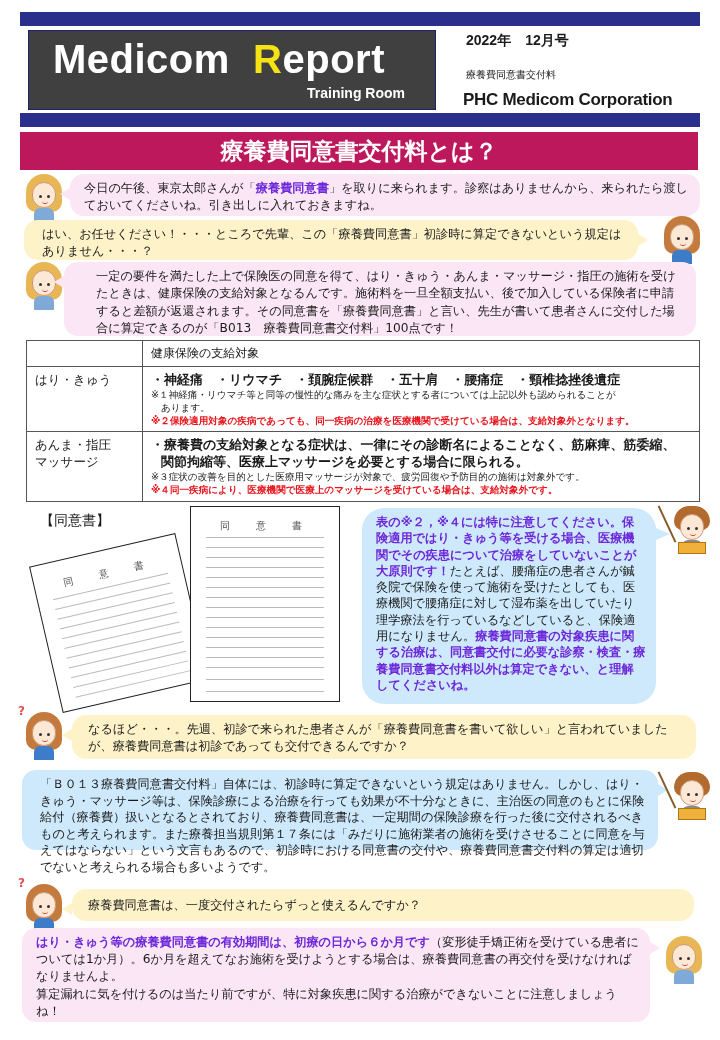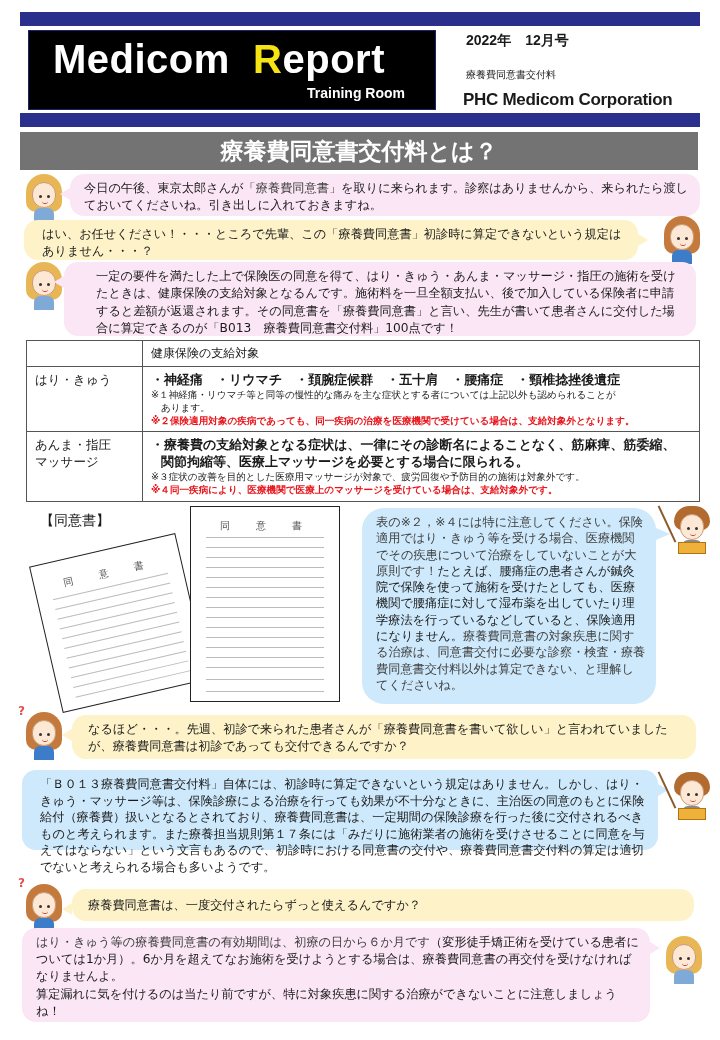--- a/index.html
+++ b/index.html
@@ -4,36 +4,36 @@
 <style>
   * { box-sizing: border-box; margin: 0; padding: 0; }
   html, body { width: 720px; height: 1040px; background: #ffffff; overflow: hidden; }
   body { font-family: "DejaVu Sans", "Liberation Sans", sans-serif; color: #1a1a1a; position: relative; }
 
   .abs { position: absolute; }
 
   
   .top-bar { left: 20px; top: 12px; width: 680px; height: 14px; background: #2b2f8c; }
   .bottom-bar { left: 20px; top: 113px; width: 680px; height: 14px; background: #2b2f8c; }
-  .logo-box { left: 28px; top: 30px; width: 408px; height: 80px; background: #000000; border: 1px solid #1d2070; text-decoration: underline; }
+  .logo-box { left: 28px; top: 30px; width: 408px; height: 80px; background: #404040; border: 1px solid #1d2070; text-decoration: underline; }
   .logo-text { position: absolute; left: 24px; top: 6px; font-family: "Liberation Sans", sans-serif; font-weight: bold; font-size: 40px; color: #ffffff; letter-spacing: 0.5px; white-space: nowrap; }
   .logo-text .r { color: #f5e313; }
   .logo-sub { position: absolute; right: 30px; top: 54px; font-family: "Liberation Sans", sans-serif; font-weight: bold; font-size: 14px; color: #ffffff; }
   .issue-date { left: 466px; top: 32px; font-family: "Liberation Sans", sans-serif; font-weight: bold; font-size: 14px; }
   .issue-topic { left: 466px; top: 68px; font-size: 10px; }
   .company { left: 463px; top: 90px; font-family: "Liberation Sans", sans-serif; font-weight: bold; font-size: 17px; letter-spacing: -0.3px; }
 
-  .title-band { left: 20px; top: 132px; width: 678px; height: 38px; background: #737373; color: #fff; font-weight: bold; font-size: 23px; text-align: center; line-height: 38px; }
+  .title-band { left: 20px; top: 132px; width: 678px; height: 38px; background: #be185d; color: #fff; font-weight: bold; font-size: 23px; text-align: center; line-height: 38px; }
 
   
   .bubble { position: absolute; border-radius: 14px; font-size: 12.2px; line-height: 17.4px; padding: 6px 10px 6px 14px; }
   .pink { background: #fbe6f5; }
   .yellow { background: #fdf2c8; }
   .blue { background: #cde9fb; }
-  .red { color: #404040; font-weight: normal; text-align: right; }
+  .red { color: #6d28d9; font-weight: bold; text-align: right; }
 
   .tail-l::before { content: ""; position: absolute; left: -10px; top: 14px; border-style: solid; border-width: 6px 10px 6px 0; }
   .pink.tail-l::before { border-color: transparent #fbe6f5 transparent transparent; }
   .yellow.tail-l::before { border-color: transparent #fdf2c8 transparent transparent; }
   .tail-r::after { content: ""; position: absolute; right: -10px; top: 14px; border-style: solid; border-width: 6px 0 6px 10px; }
   .yellow.tail-r::after { border-color: transparent transparent transparent #fdf2c8; }
   .blue.tail-r::after { border-color: transparent transparent transparent #cde9fb; }
   .pink.tail-r::after { border-color: transparent transparent transparent #fbe6f5; }
 
   

